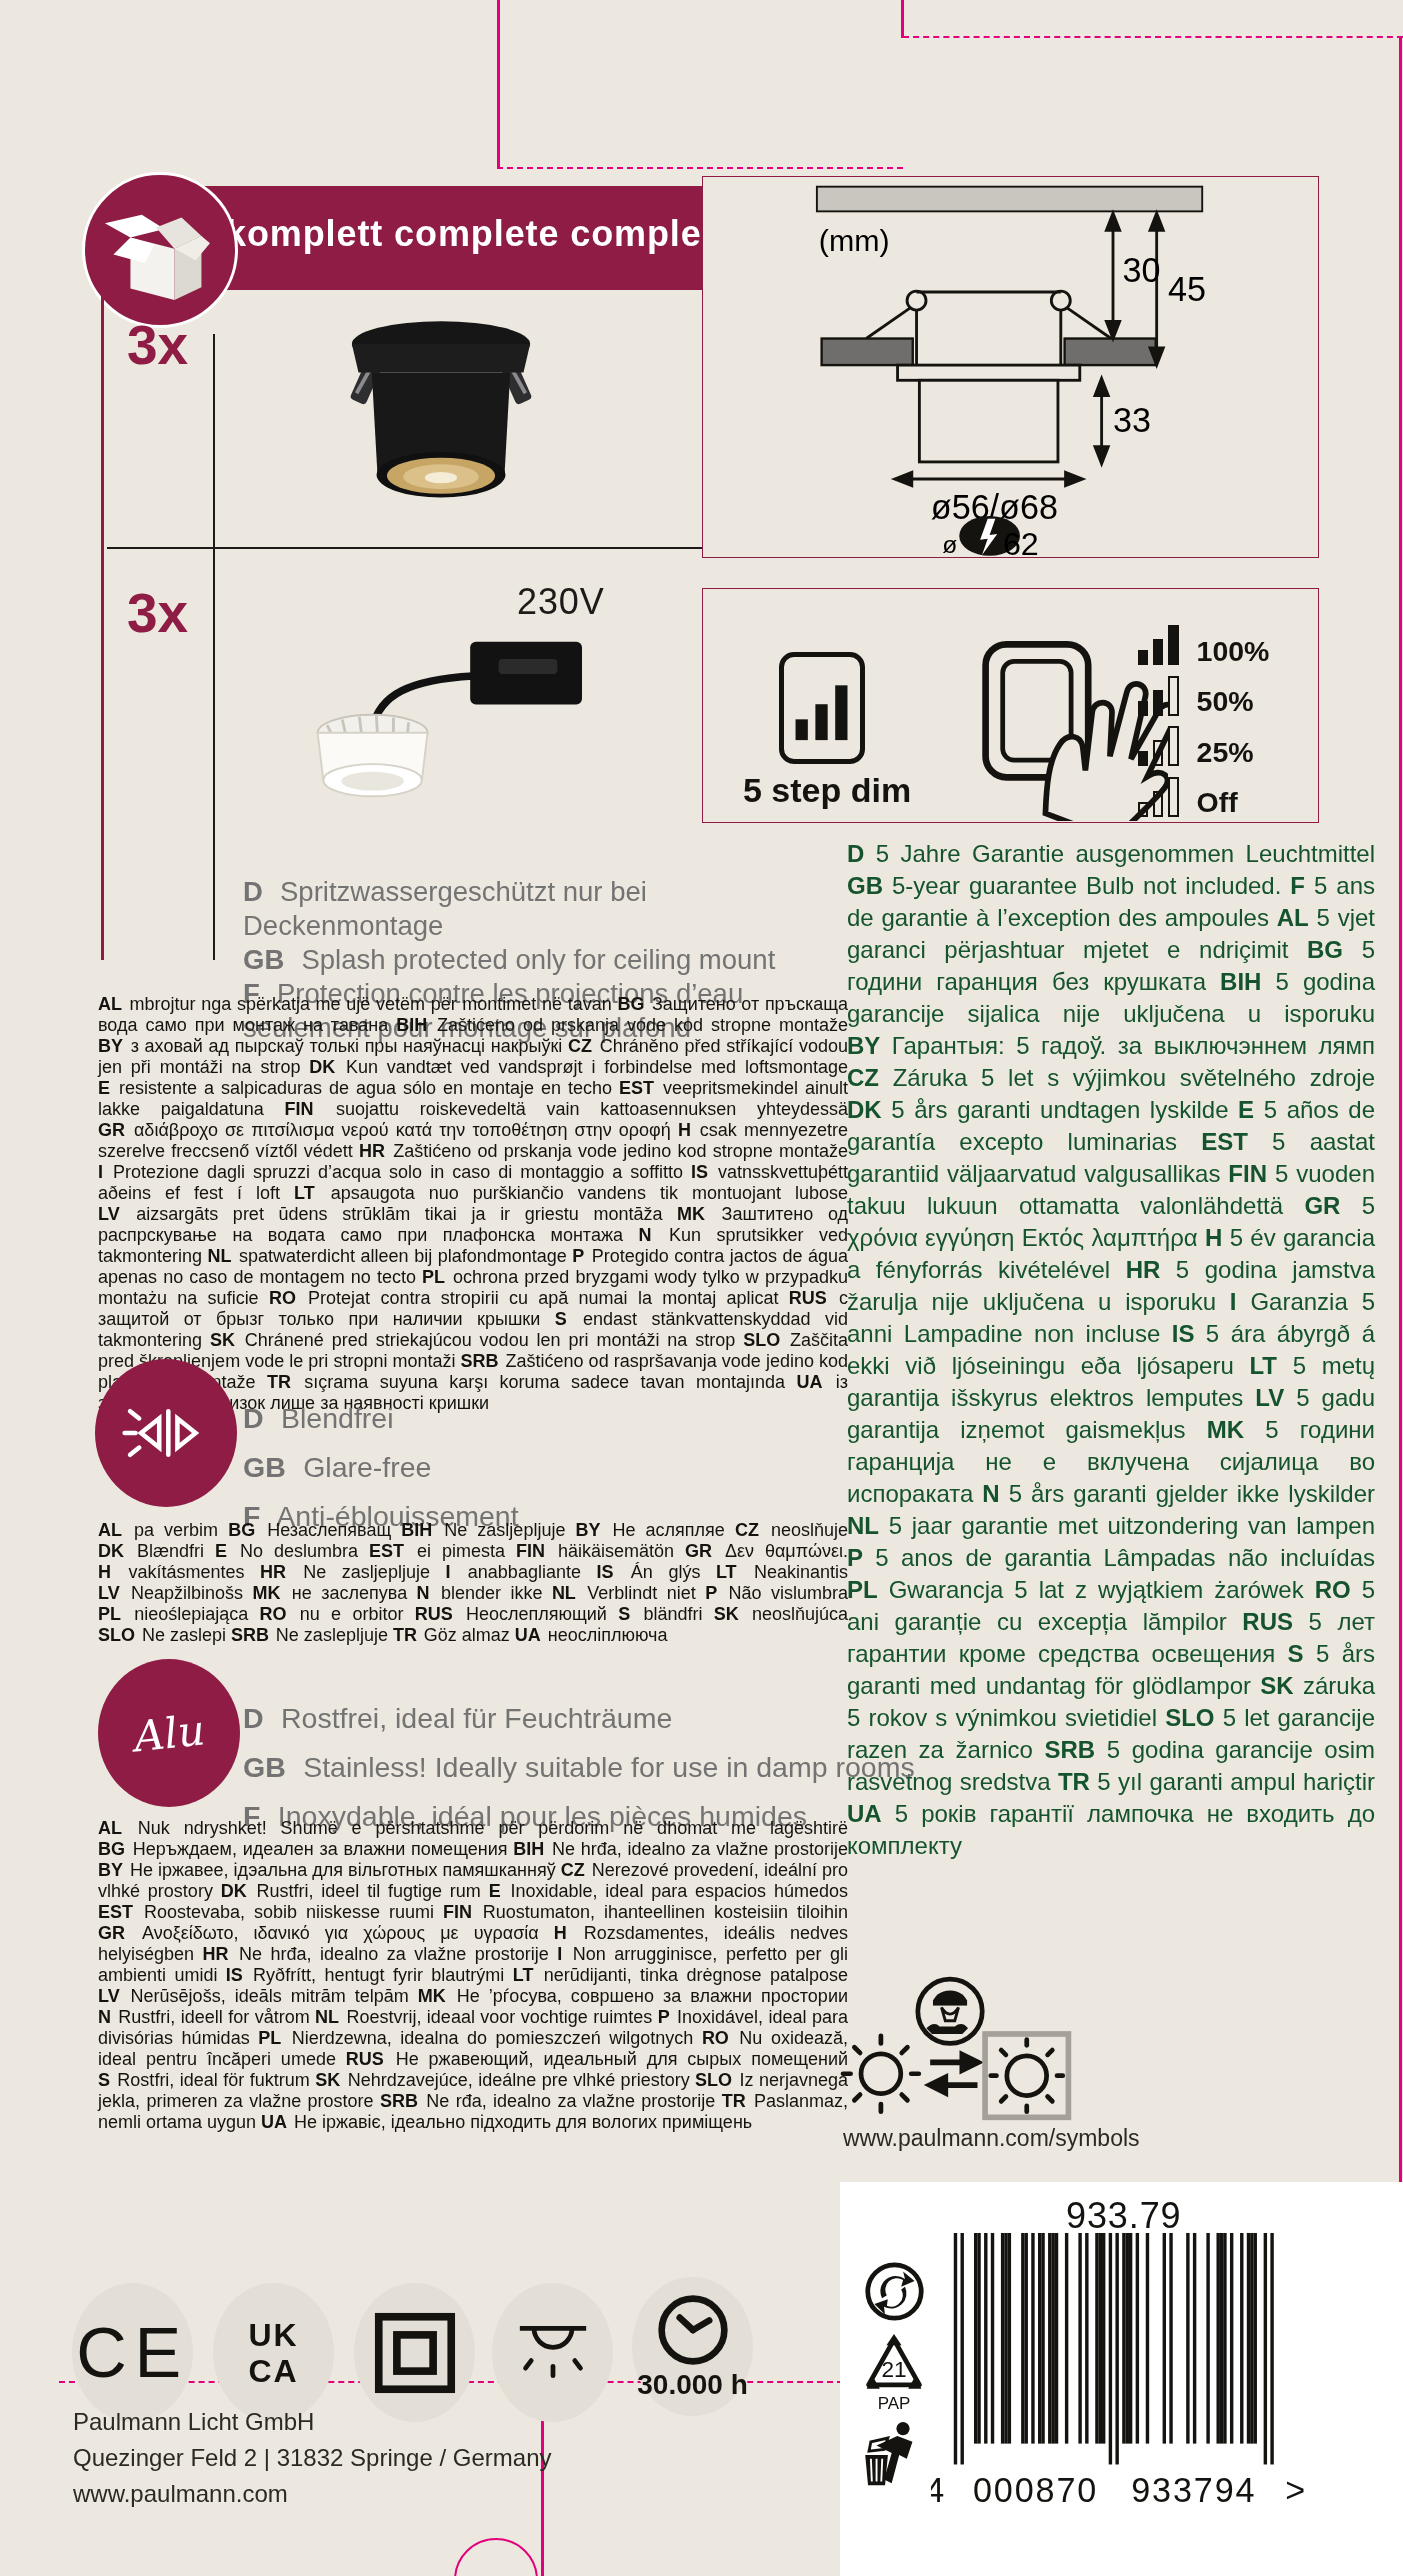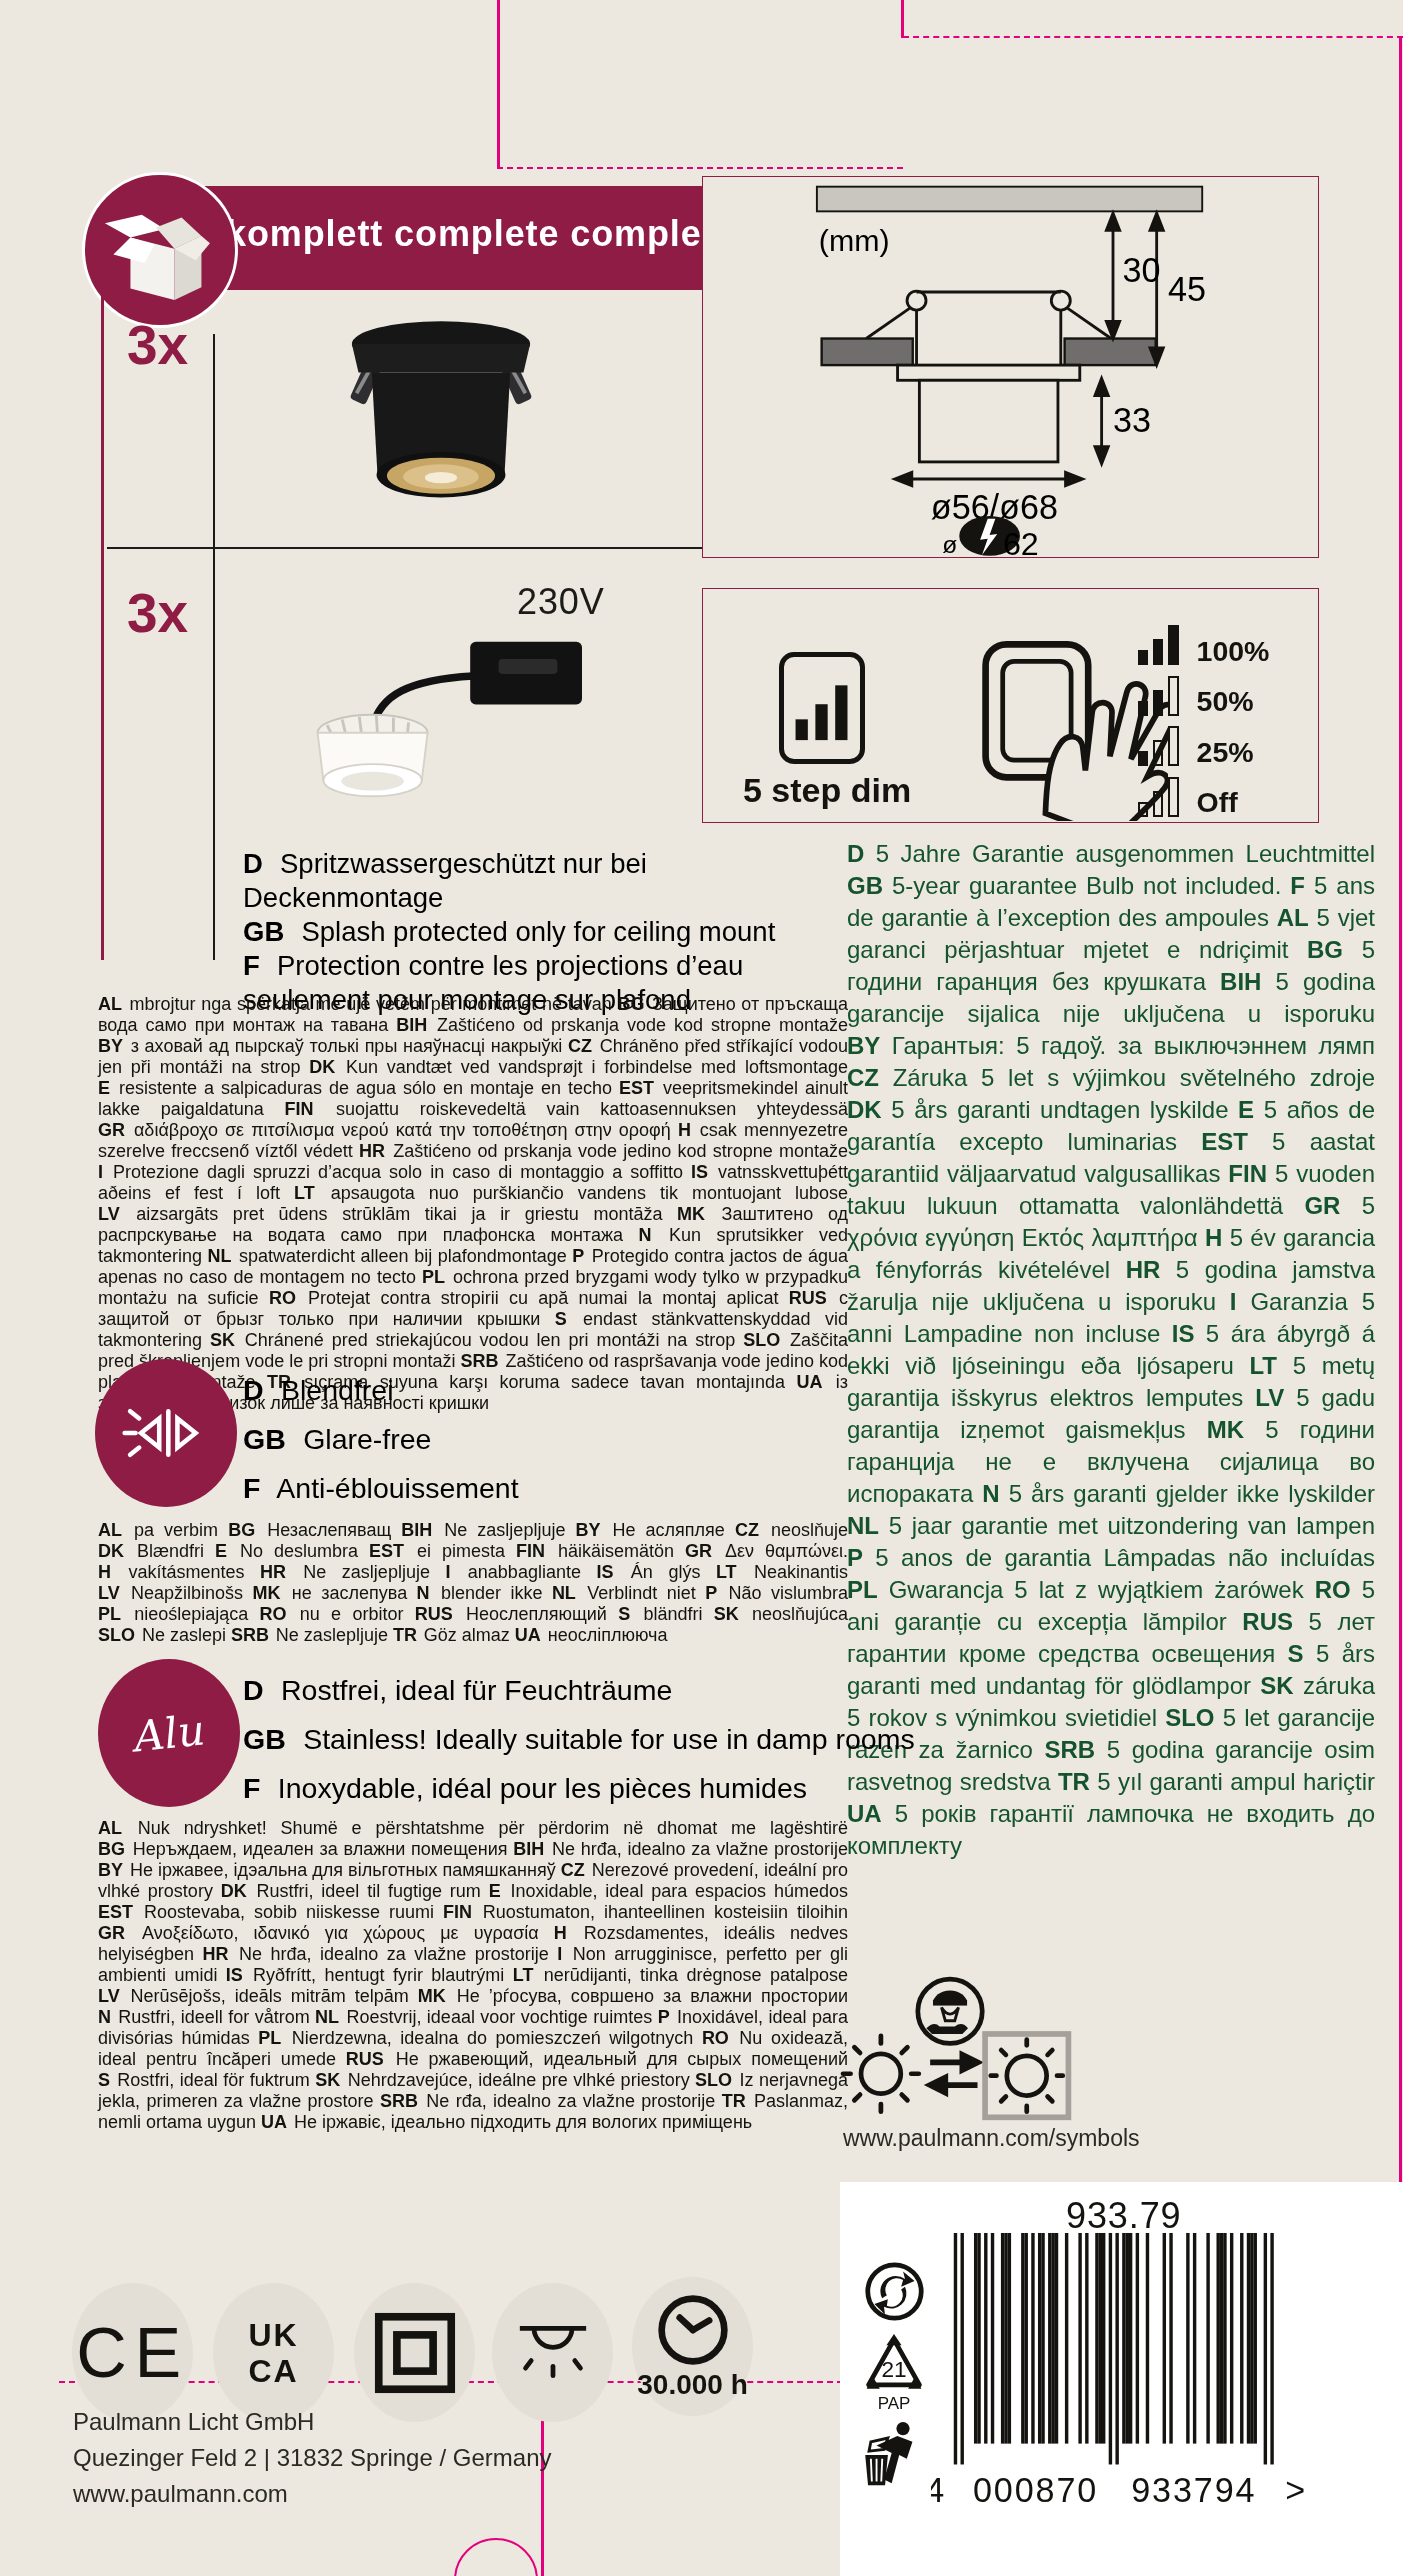--- a/index.html
+++ b/index.html
@@ -17,21 +17,21 @@
   #voltage{font-size:36px;color:#1c1b19;letter-spacing:0.9px;}
   
   .claret-box{border:1.9px solid #8e1c45;background:#ece8df;}
   
   .feature-circle{border-radius:50%;display:flex;align-items:center;justify-content:center;flex-direction:column;}
   .claret-fill{background:#8e1c45;}
   #ip44-circle{background:radial-gradient(circle at 35% 30%,#7e93a4,#43545f 75%);}
   .badge-label{color:#fff;font-weight:bold;font-size:28.5px;margin-top:-1.9px;}
   #alu-label{color:#fff;font-size:42px;font-style:italic;transform:rotate(-6deg);font-family:"DejaVu Serif",serif;}
   
-  .feat-headers{font-size:27.5px;line-height:34px;color:#000000;}
+  .feat-headers{font-size:27.5px;line-height:34px;color:#737373;margin-top:28px;}
   .feat-headers.wide{font-size:28.5px;line-height:49px;}
   .feat-headers b{margin-right:9.5px;}
   .langtext{font-size:18px;line-height:21px;text-align:justify;color:#14130f;}
   .langtext b{padding-right:1.9px;}
   #guarantee-text{font-size:24px;line-height:32px;text-align:justify;color:#14532d;}
   
   .dim-row{display:flex;align-items:flex-end;margin-bottom:8.5px;height:42px;}
   .dim-bars{display:flex;align-items:flex-end;margin-right:13.3px;}
   .dim-bar{width:10.4px;margin-right:4.7px;box-sizing:border-box;}
   .dim-bar.on{background:#14130f;}

